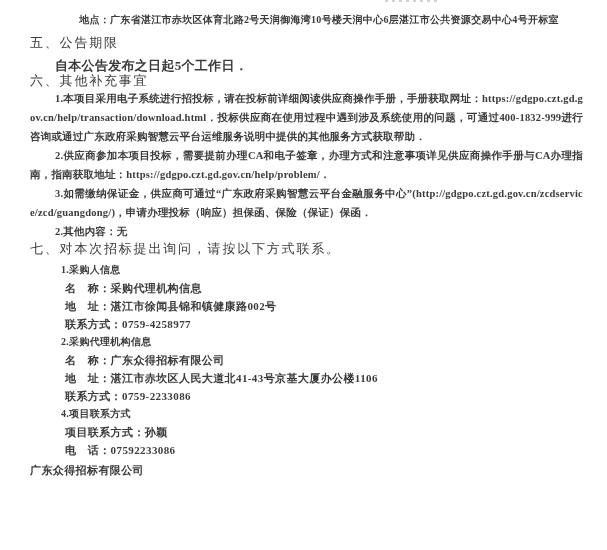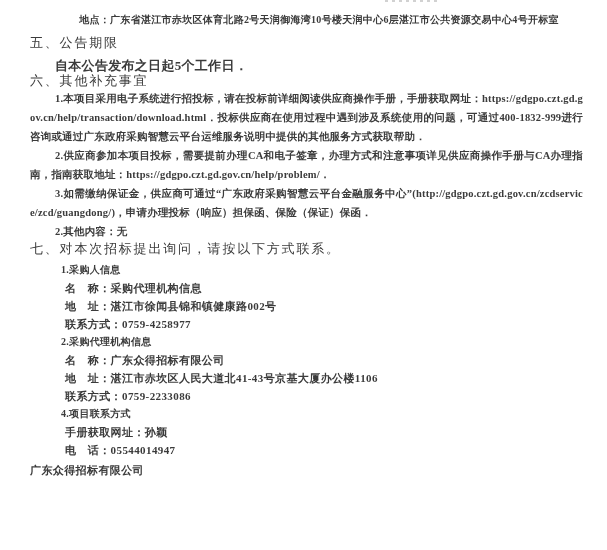--- a/index.html
+++ b/index.html
@@ -115,22 +115,22 @@
       <p class="gline">名　称：采购代理机构信息</p>
       <p class="gline">地　址：湛江市徐闻县锦和镇健康路002号</p>
       <p class="gline">联系方式：0759-4258977</p>
 
       <p class="gtitle">2.采购代理机构信息</p>
       <p class="gline">名　称：广东众得招标有限公司</p>
       <p class="gline">地　址：湛江市赤坎区人民大道北41-43号京基大厦办公楼1106</p>
       <p class="gline">联系方式：0759-2233086</p>
 
       <p class="gtitle">4.项目联系方式</p>
-      <p class="gline">手册获取网址：孙颖</p>
-      <p class="gline">电　话：05544014947</p>
+      <p class="gline">项目联系方式：孙颖</p>
+      <p class="gline">电　话：07592233086</p>
 
     </div>
 
     <div class="signature">
       <p>广东众得招标有限公司</p>
     </div>
 
   </div>
 </div>
 

